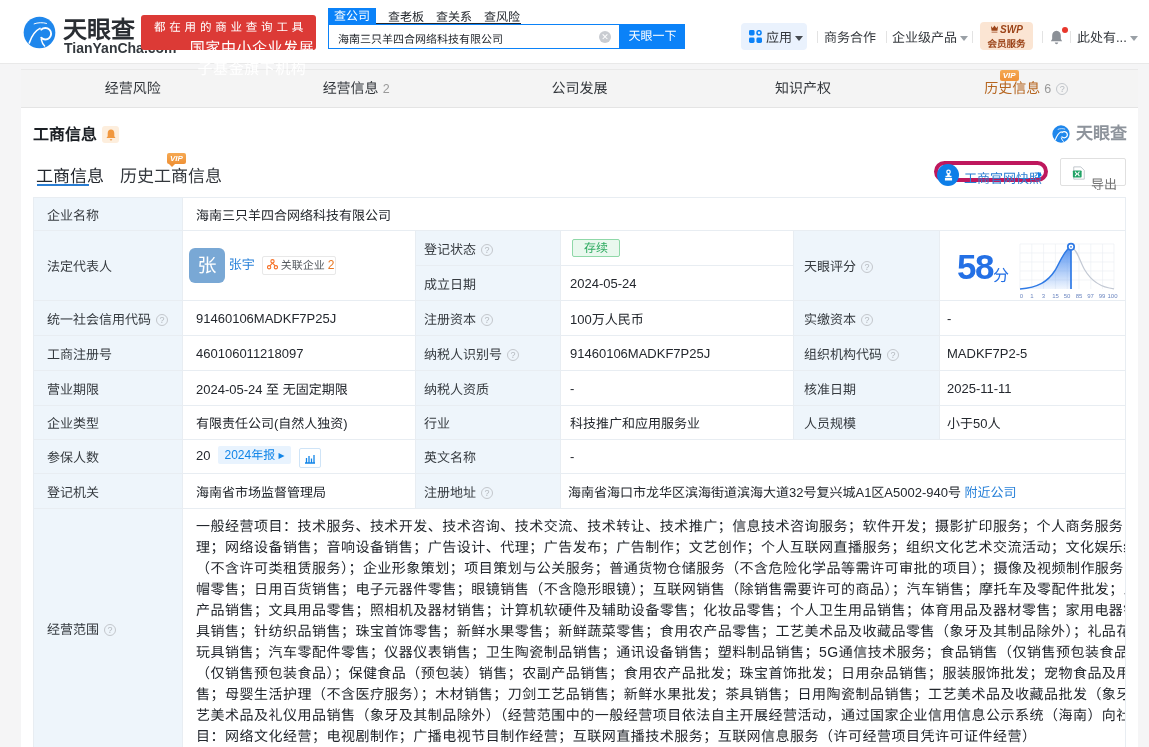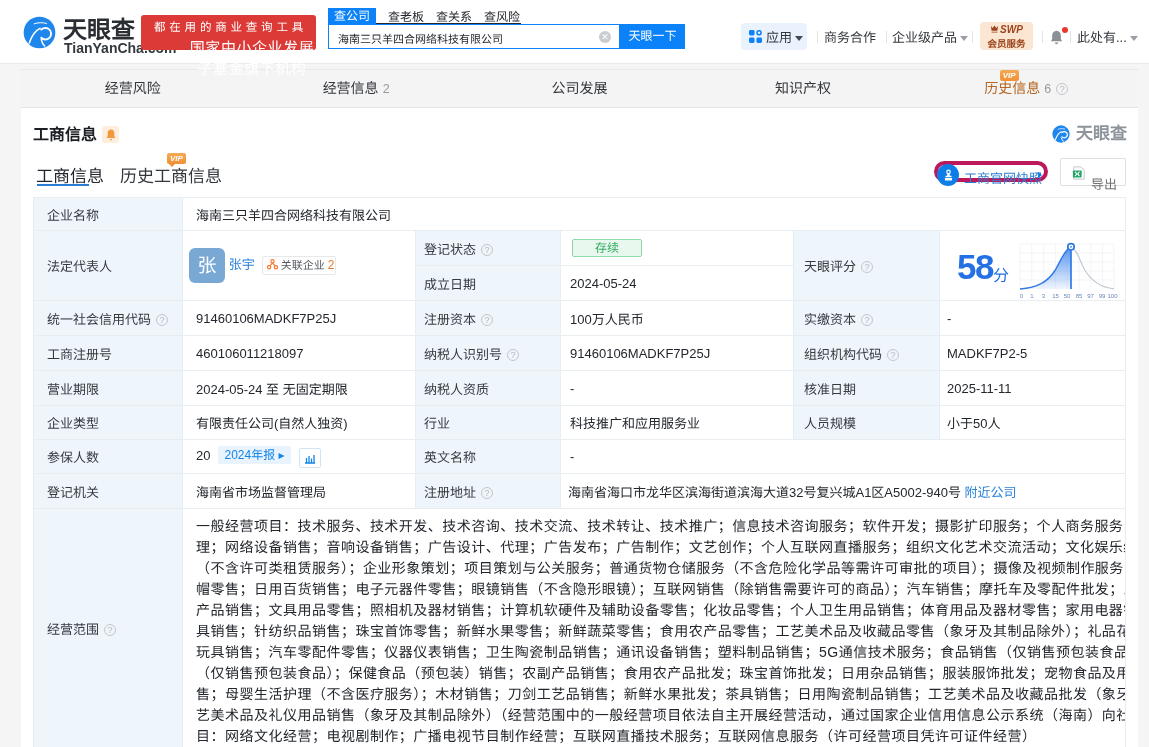--- a/index.html
+++ b/index.html
@@ -65,21 +65,21 @@
 
 
 #tbl { position:absolute; left:12px; top:128px; border-collapse:collapse; table-layout:fixed; width:1093px; }
 #tbl td { border:1px solid #e8edf2; font-size:13px; color:#23272d; padding:0 0 0 13px; vertical-align:middle; overflow:hidden; }
 #tbl td.l { background:#eef5fb; color:#363b40; }
 #tbl a { color:#2a82d9; text-decoration:none; }
 #tbl td.p8 { padding-left:8px; }
 #tbl td.p9 { padding-left:9px; }
 #tbl td.p10 { padding-left:10px; }
 #tbl td.p7 { padding-left:7px; }
-.gbadge { display:inline-block; background:#e9f8ee; border:1px solid #8fd8a8; border-radius:2px; color:#2fab61; font-size:12px; line-height:16px; padding:0 22px; }
+.gbadge { display:inline-block; background:#e9f8ee; border:1px solid #8fd8a8; border-radius:2px; color:#2fab61; font-size:12px; line-height:16px; padding:0 11px; }
 .avatar { display:inline-block; width:36px; height:35px; background:#79a8d5; border-radius:6px; color:#fff; font-size:19px; line-height:35px; text-align:center; vertical-align:middle; }
 .relbadge { display:inline-block; border:1px solid #e8e8e8; border-radius:2px; font-size:11px; color:#565b61; line-height:17px; padding:0 1px 0 4px; vertical-align:middle; margin-left:7px; }
 .relbadge b { color:#e87722; font-weight:normal; margin-left:3px; font-size:12px; }
 .ybadge { display:inline-block; background:#e8f3fe; border-radius:2px; color:#1285e8; font-size:12px; line-height:18px; padding:0 6px; margin-left:8px; vertical-align:1px; }
 .chbtn { display:inline-block; width:22px; height:20px; border:1px solid #cfe4f7; border-radius:2px; margin-left:8px; vertical-align:-4px; text-align:center; }
 #score58 { font-size:35px; font-weight:bold; color:#2470e5; letter-spacing:-1.5px; }
 #scorefen { font-size:16px; color:#2470e5; font-weight:normal; }
 #tbl td.scope { font-size:14px; letter-spacing:0.49px; line-height:21px; color:#23272d; }
 </style>
 </head>

